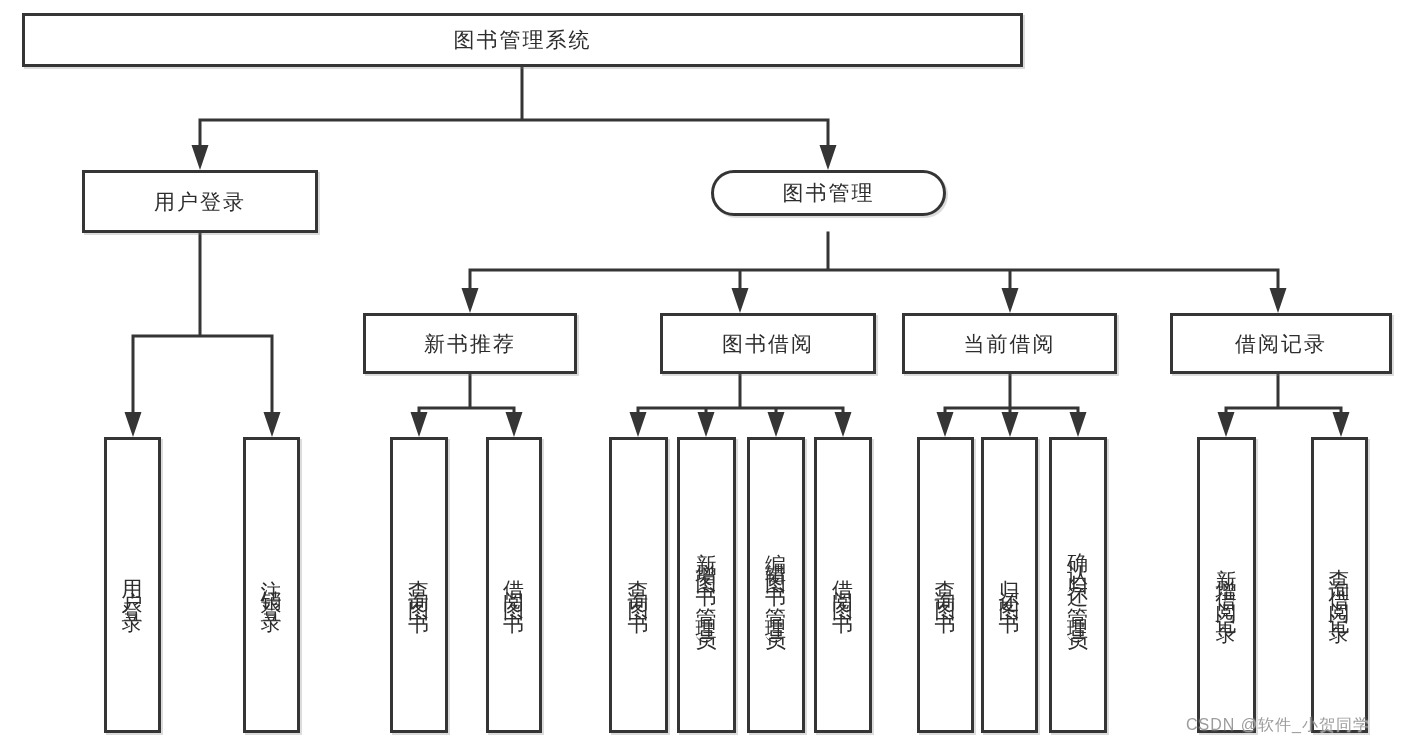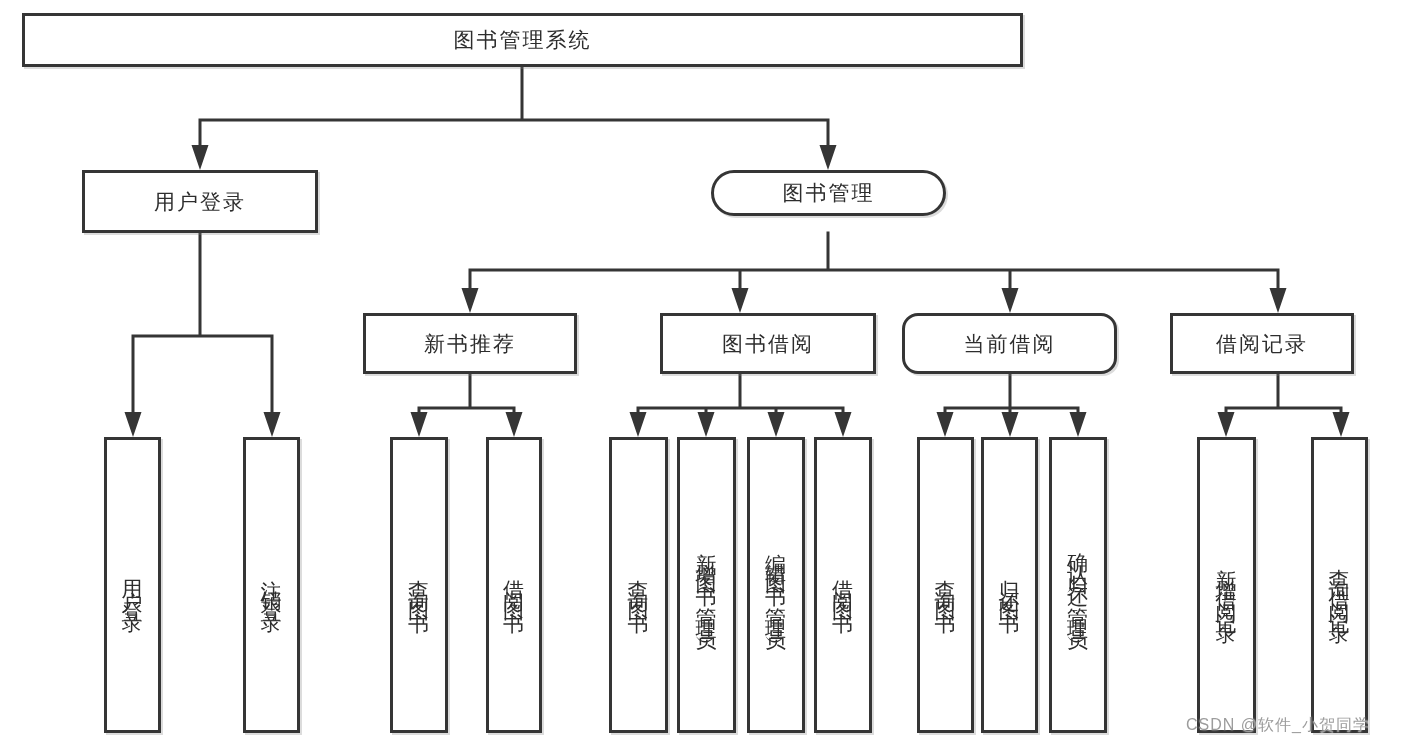--- a/index.html
+++ b/index.html
@@ -94,24 +94,24 @@
   <div class="box" style="left:711px; top:170px; width:235px; height:46px;border-radius:31px;">
     <span class="h-label">图书管理</span>
   </div>
 
   <div class="box" style="left:363px; top:313px; width:214px; height:61px;">
     <span class="h-label">新书推荐</span>
   </div>
   <div class="box" style="left:660px; top:313px; width:216px; height:61px;">
     <span class="h-label">图书借阅</span>
   </div>
-  <div class="box" style="left:902px; top:313px; width:215px; height:61px;border-radius:16px;">
+  <div class="box" style="left:902px; top:313px; width:215px; height:61px;">
     <span class="h-label">当前借阅</span>
   </div>
-  <div class="box" style="left:1170px; top:313px; width:184px; height:61px;">
+  <div class="box" style="left:1170px; top:313px; width:222px; height:61px;">
     <span class="h-label">借阅记录</span>
   </div>
 
   <div class="box vbox" style="left:104px; top:437px; width:57px; height:296px;">
     <span class="v-label">用户登录</span>
   </div>
   <div class="box vbox" style="left:243px; top:437px; width:57px; height:296px;">
     <span class="v-label">注销登录</span>
   </div>
 

